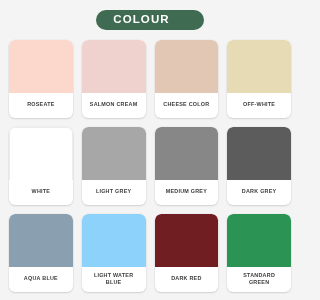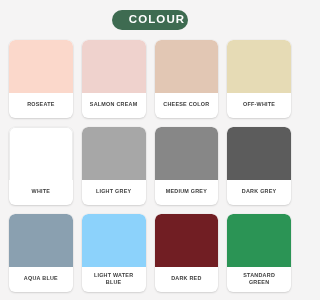--- a/index.html
+++ b/index.html
@@ -31,21 +31,21 @@
     height: 40px;
     display: flex;
     align-items: center;
     justify-content: center;
     flex: 0 0 auto;
   }
   .title-pill {
     background: #3e6b51;
     color: #ffffff;
     border-radius: 11px;
-    padding: 4px 3px 5px 17px;
+    padding: 4px 34px 5px 17px;
     font-size: 11.5px;
     font-weight: bold;
     letter-spacing: 1.1px;
     line-height: 1;
     white-space: nowrap;
   }
 
   
   .grid {
     flex: 1 1 auto;

